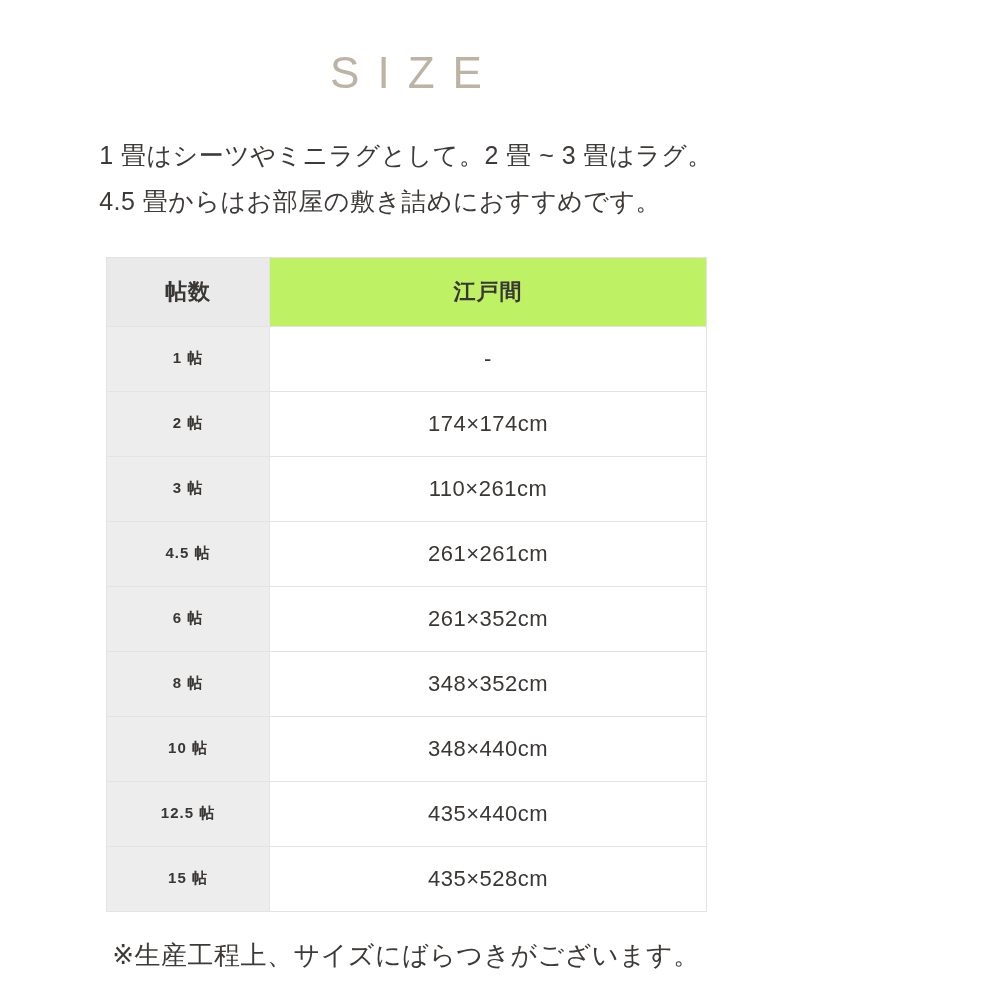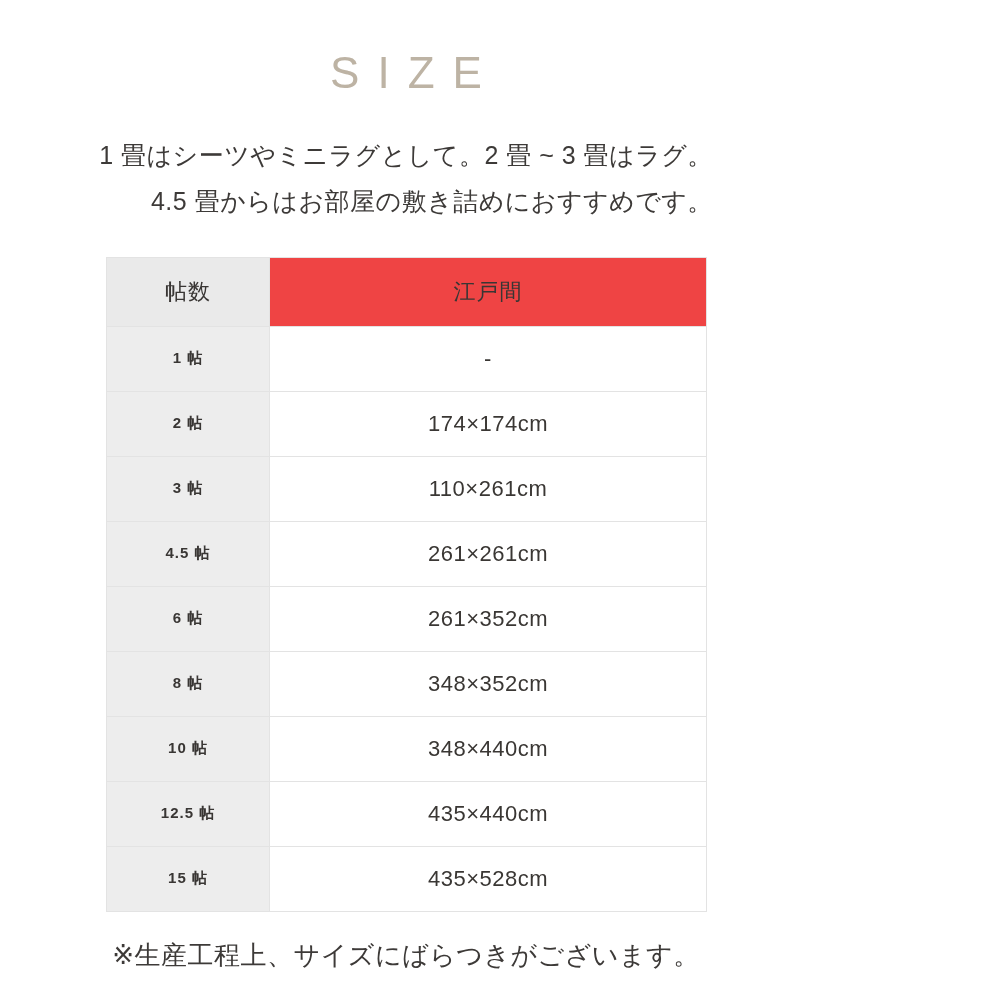--- a/index.html
+++ b/index.html
@@ -25,21 +25,21 @@
   .title {
     margin-top: 48px;
     font-size: 44px;
     letter-spacing: 18px;
     color: #bdb3a4;
     font-weight: 400;
     text-indent: 18px;
   }
   .lead {
     margin-top: 34px;
-    text-align: right;
+    text-align: left;
     font-size: 25px;
     line-height: 1.85;
     color: #3d3a38;
     letter-spacing: 0.5px;
     font-weight: 400;
   }
   .lead .lead-line {
     display: block;
   }
   .table-wrap {
@@ -57,28 +57,28 @@
   table.size-table th,
   table.size-table td {
     border: 1px solid #e3e3e3;
     text-align: center;
     font-weight: 400;
     color: #393634;
   }
   table.size-table thead th {
     height: 66px;
     font-size: 22px;
-    font-weight: 400;
+    font-weight: 700;
     letter-spacing: 1px;
   }
   table.size-table thead th.head-label {
     background: #eaeaea;
   }
   table.size-table thead th.head-value {
-    background: #ef4444;
+    background: #bef264;
   }
   table.size-table tbody th.row-label {
     height: 62px;
     background: #ededed;
     font-size: 15px;
     font-weight: 700;
     letter-spacing: 1px;
   }
   table.size-table tbody td.row-value {
     height: 62px;

